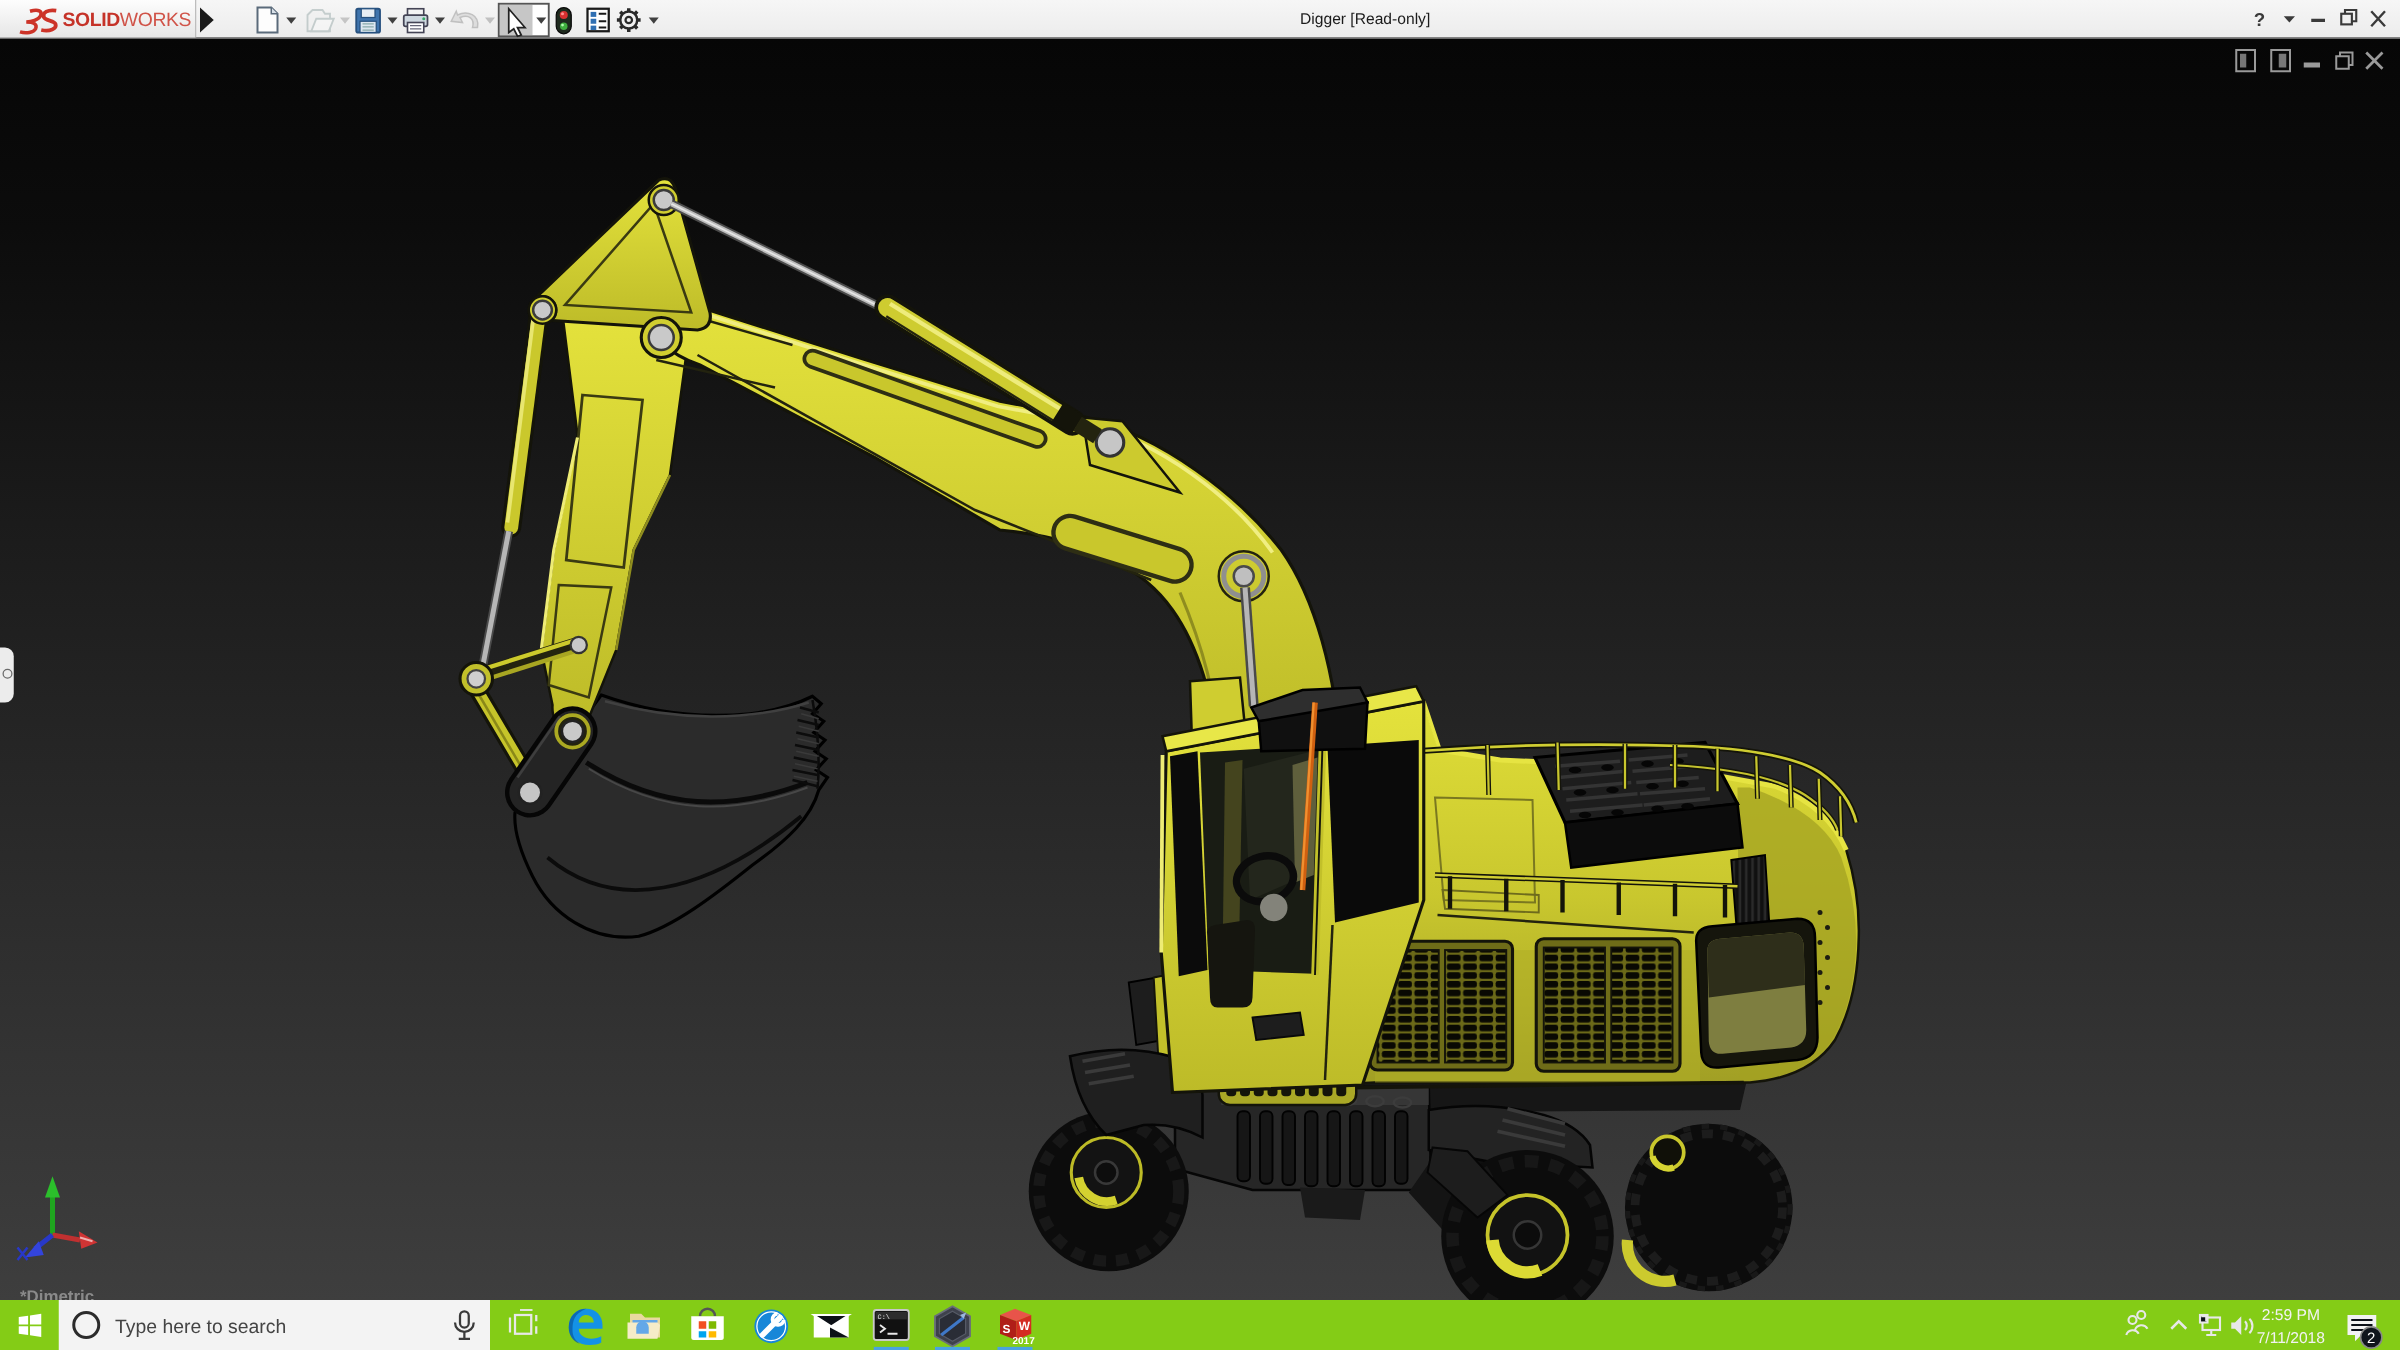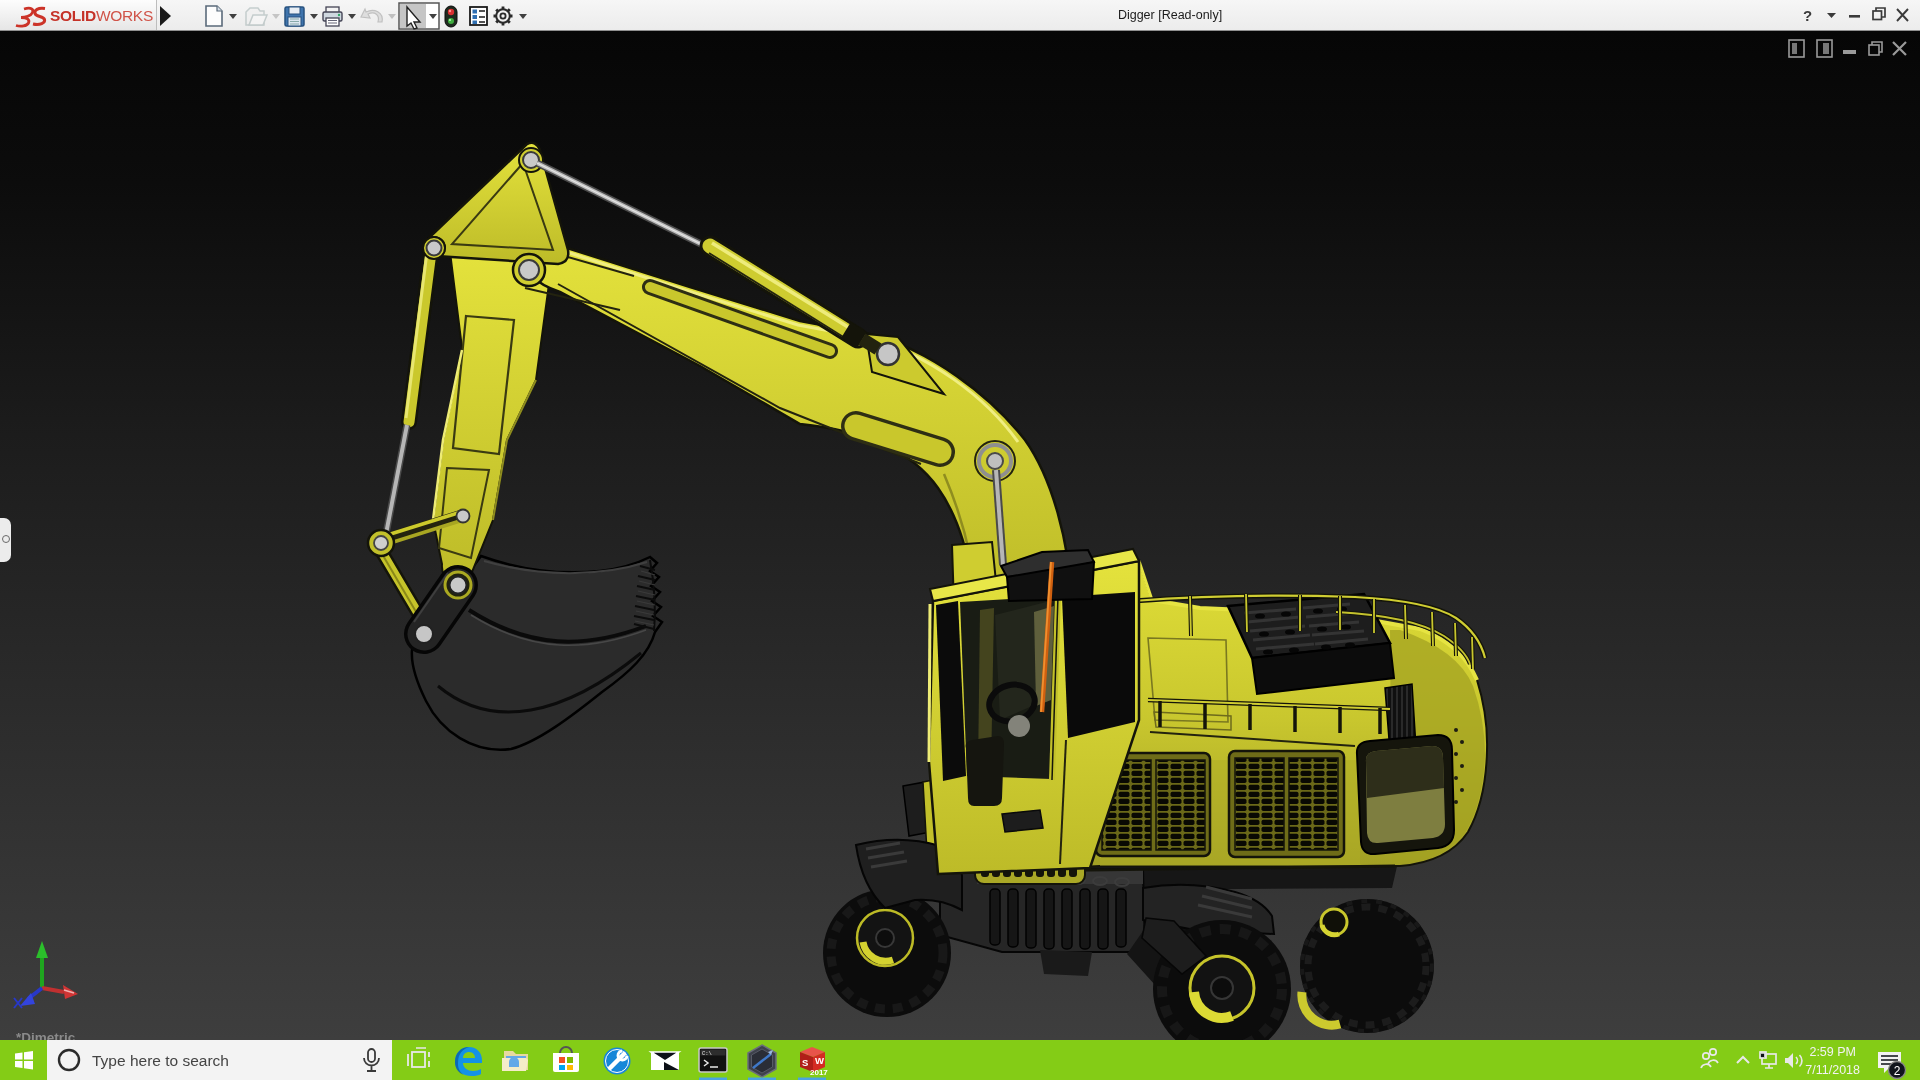--- a/index.html
+++ b/index.html
@@ -426,21 +426,21 @@
   <polygon points="1827,13 1836,13 1831.5,18"></polygon>
   <rect x="1849" y="15" width="11" height="2.6"></rect>
   <g fill="none" stroke="#3a3a3a" stroke-width="1.7">
     <rect x="1873" y="11" width="8.5" height="8.5"></rect>
     <path d="M1876,11 v-3 h9 v9 h-3.5"></path>
   </g>
   <path d="M1897,9 l11,12 M1908,9 l-11,12" stroke="#3a3a3a" stroke-width="1.9" fill="none"></path>
 </g>
 
 </svg>
-<div style="position:absolute;left:1040px;top:0;width:260px;height:31px;line-height:31px;text-align:center;font-size:12.5px;color:#1b1b1b;">Digger [Read-only]</div>
+<div style="position:absolute;left:1040px;top:0;width:260px;height:31px;line-height:31px;font-size:12.5px;color:#1b1b1b;">Digger [Read-only]</div>
 </div>
 <div id="taskbar">
 <div id="searchbox"></div>
 <svg width="1920" height="40" viewBox="0 1040 1920 40" style="position:absolute;left:0;top:0">
 
 <g fill="#fff">
   <polygon points="15,1053.5 22.5,1052.5 22.5,1059.5 15,1059.5"></polygon>
   <polygon points="24,1052.3 33,1051 33,1059.5 24,1059.5"></polygon>
   <polygon points="15,1061 22.5,1061 22.5,1068 15,1067"></polygon>
   <polygon points="24,1061 33,1061 33,1069.5 24,1068.2"></polygon>

